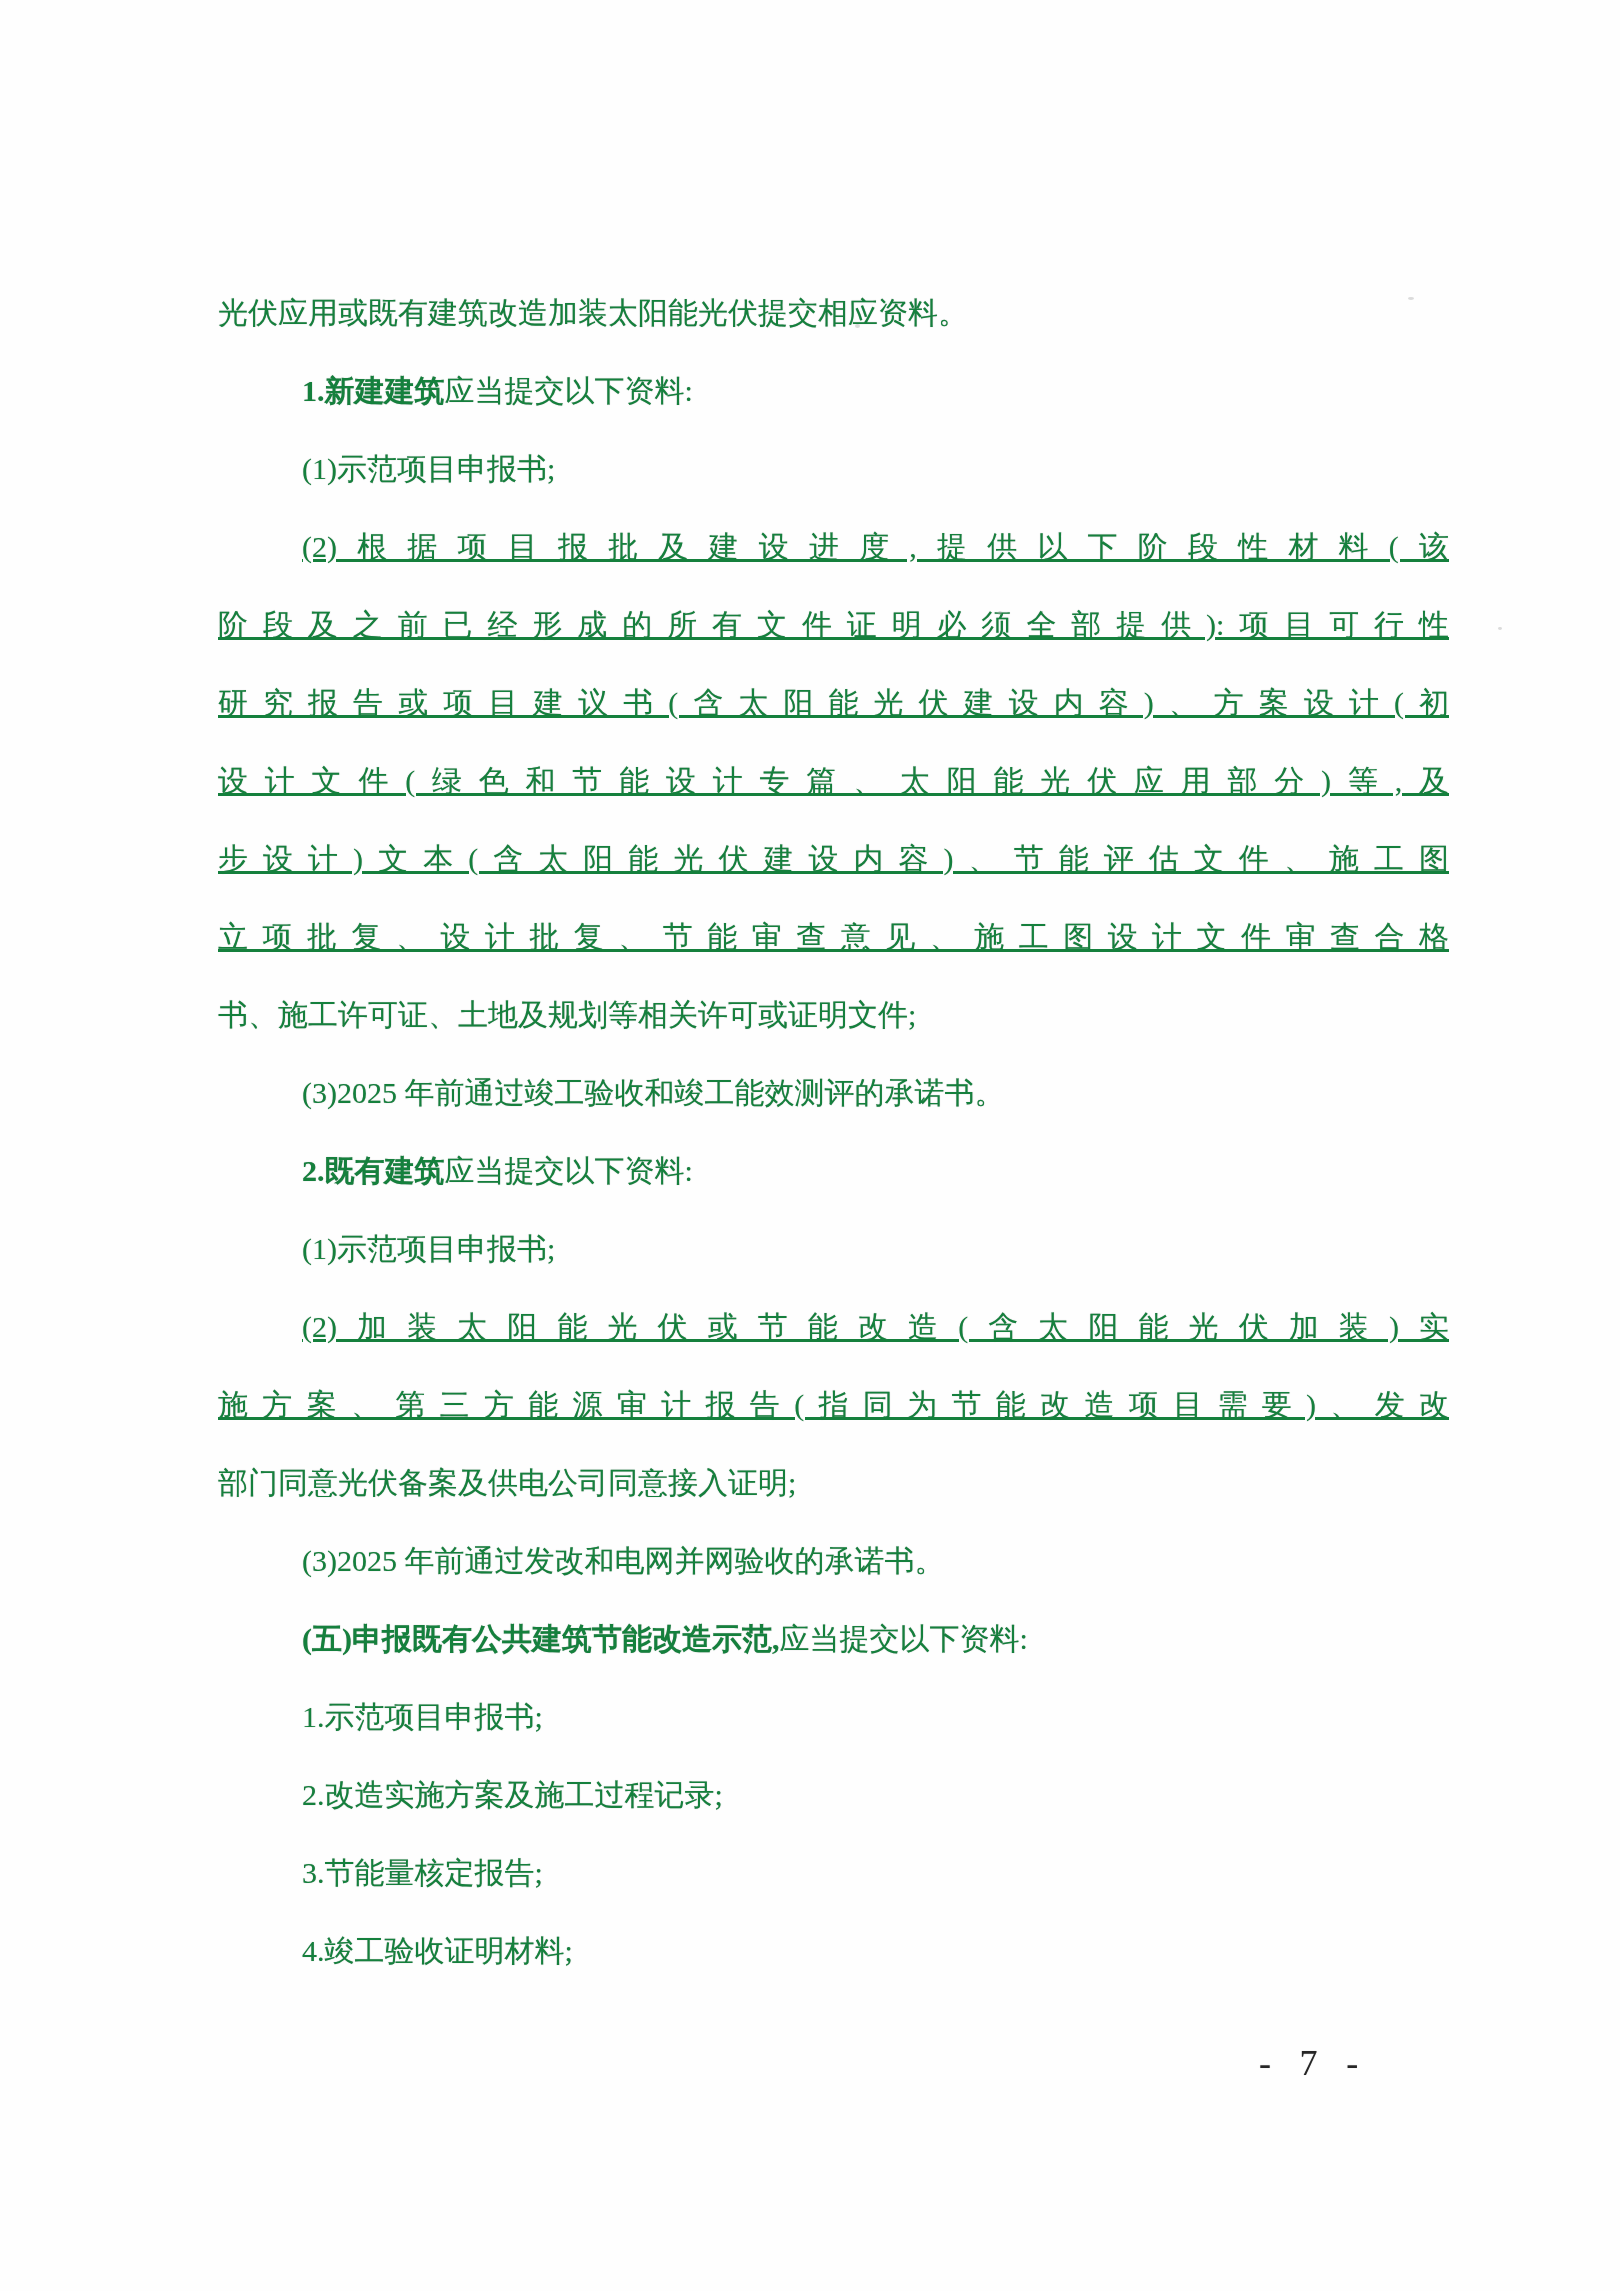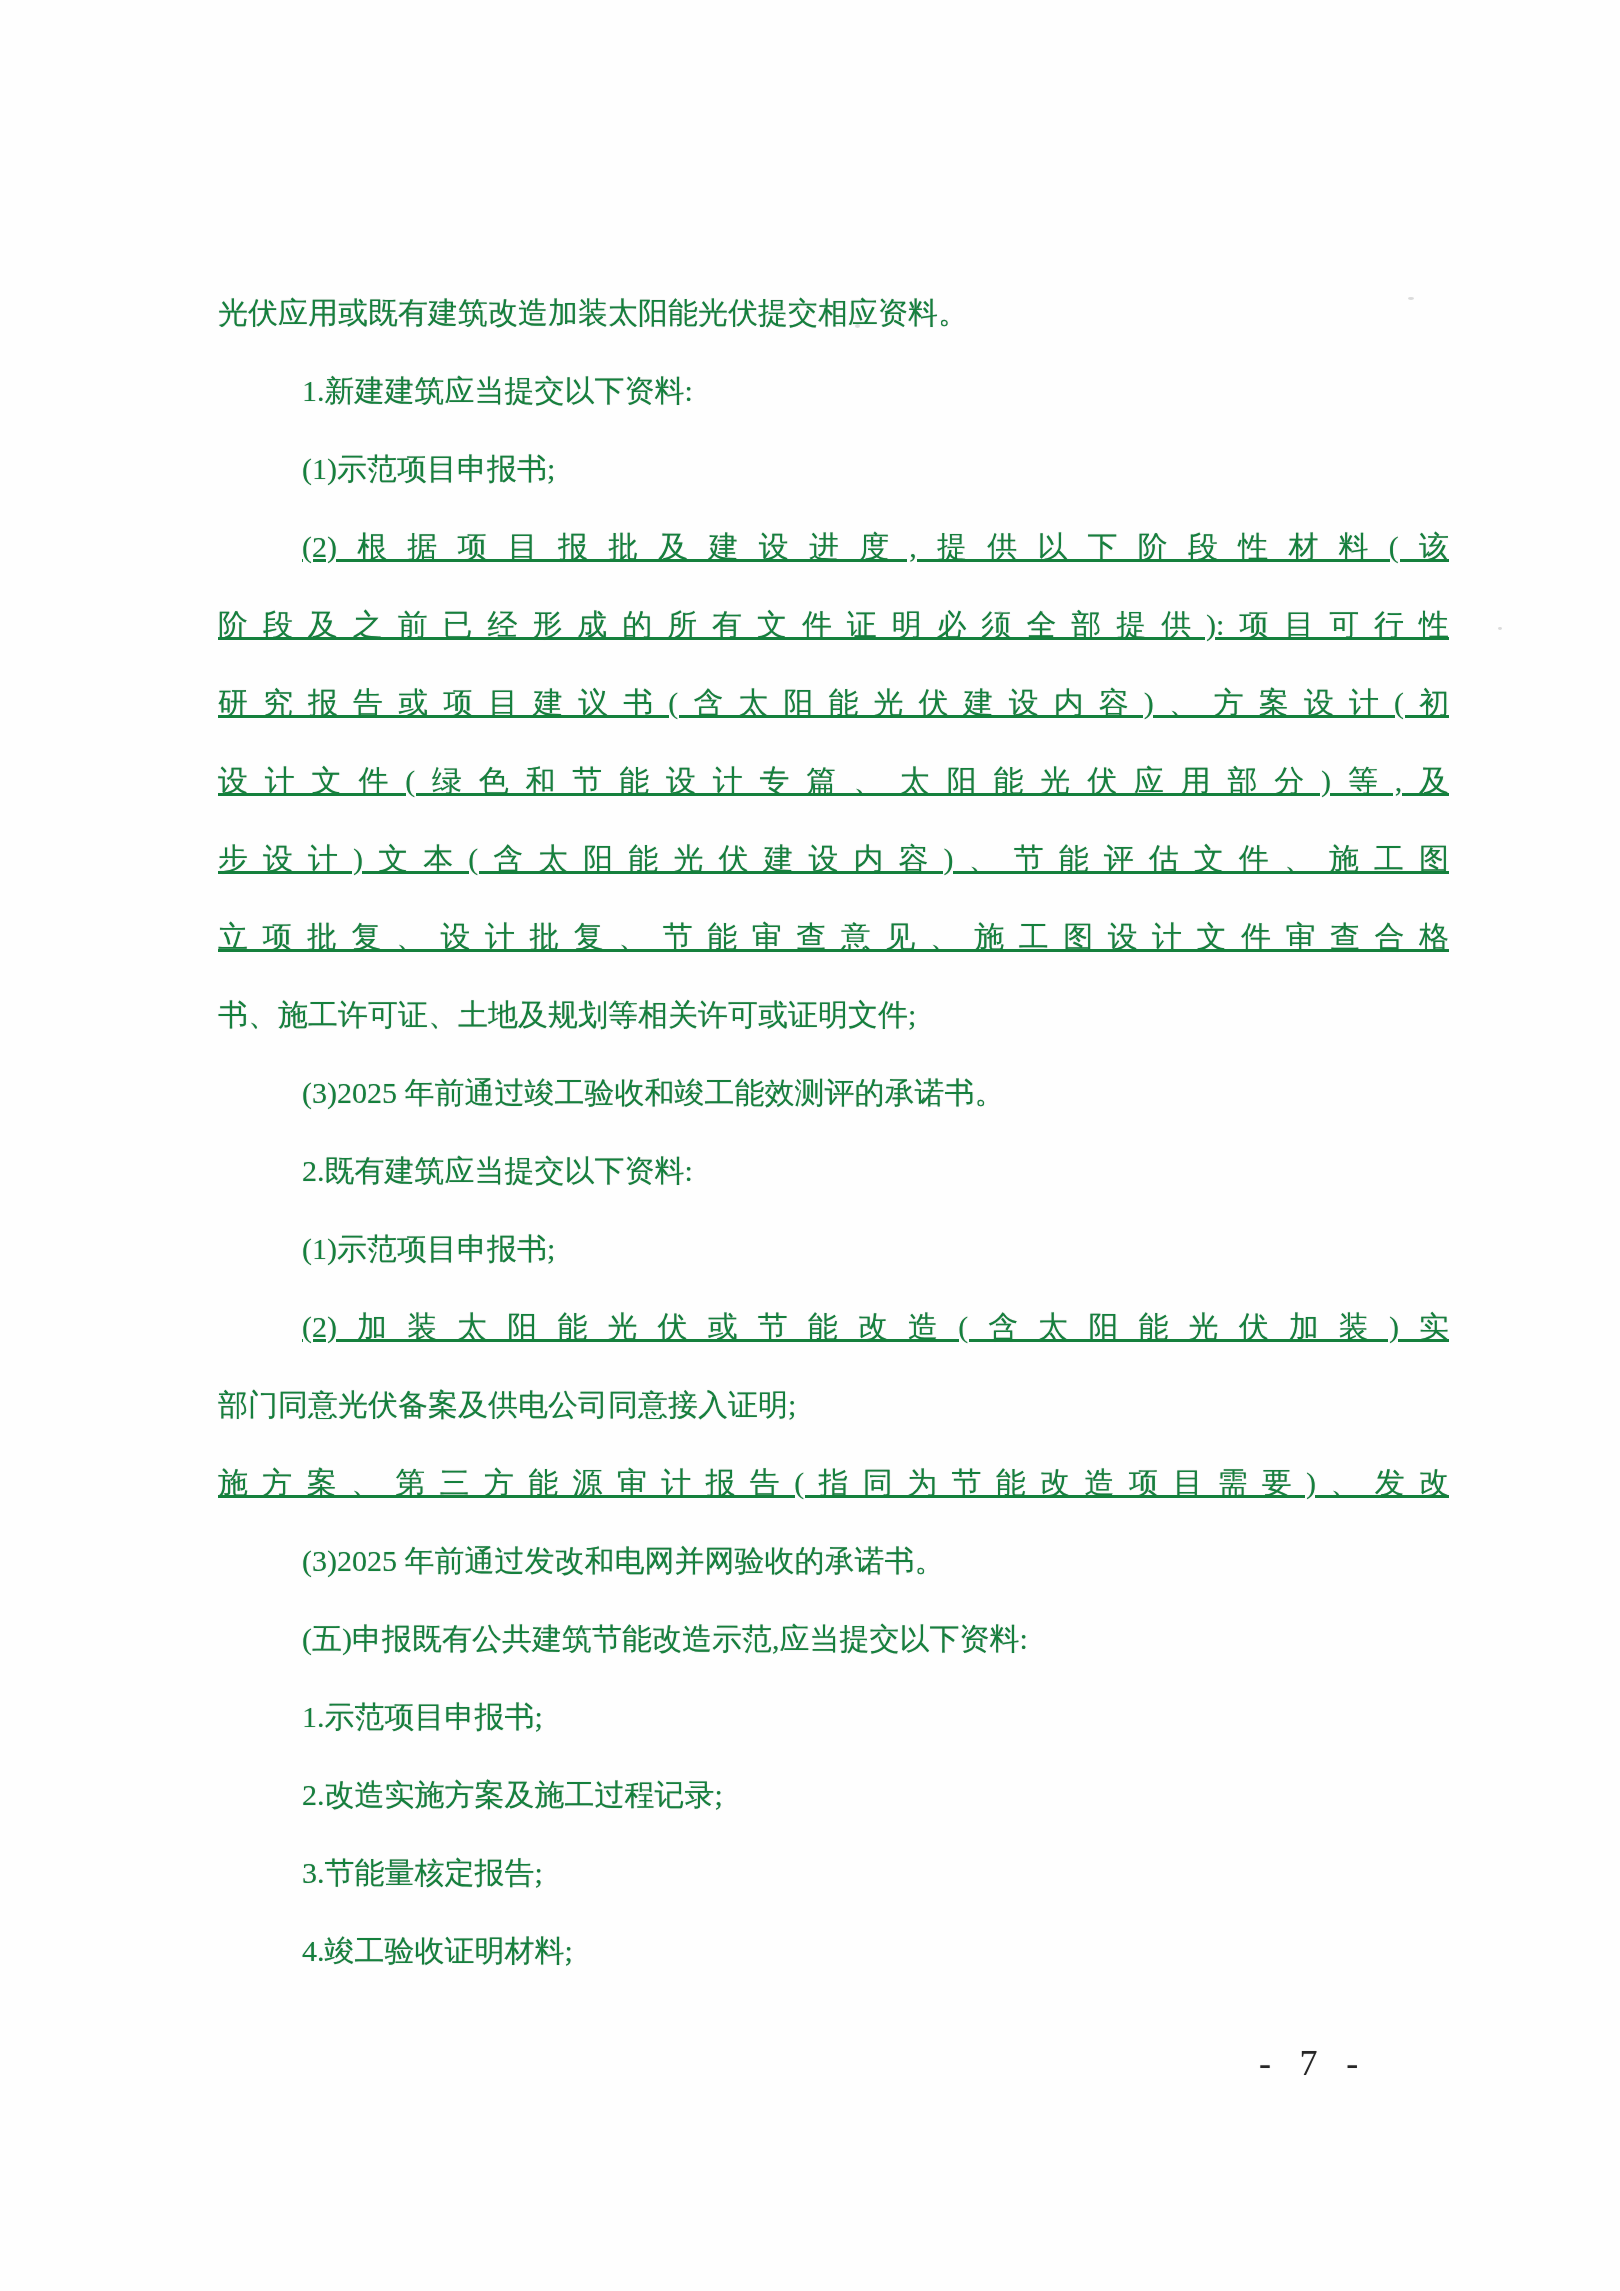--- a/index.html
+++ b/index.html
@@ -28,21 +28,21 @@
     text-shadow: 0 0 1px rgba(40,40,40,0.35);
     white-space: normal;
     overflow: visible;
   }
   .line.indent { text-indent: 84px; }
   .line.just {
     text-align: justify;
     text-align-last: justify;
     text-decoration: underline;
   }
-  .seg-bold { font-weight: 400; }
+  .seg-bold { font-weight: 700; }
   .page-number {
     position: absolute;
     left: 1259px; top: 2042px;
     font-size: 36px;
     line-height: 43px;
     letter-spacing: 9.8px;
     color: #262626;
     text-shadow: 0 0 1px rgba(40,40,40,0.3);
   }
   .scan-artifact {
@@ -68,22 +68,22 @@
       <div class="line just"><span class="seg-regular">阶段及之前已经形成的所有文件证明必须全部提供):项目可行性</span></div>
       <div class="line just"><span class="seg-regular">研究报告或项目建议书(含太阳能光伏建设内容)、方案设计(初</span></div>
       <div class="line just"><span class="seg-regular">设计文件(绿色和节能设计专篇、太阳能光伏应用部分)等,及</span></div>
       <div class="line just"><span class="seg-regular">步设计)文本(含太阳能光伏建设内容)、节能评估文件、施工图</span></div>
       <div class="line just"><span class="seg-regular">立项批复、设计批复、节能审查意见、施工图设计文件审查合格</span></div>
       <div class="line"><span class="seg-regular">书、施工许可证、土地及规划等相关许可或证明文件;</span></div>
       <div class="line indent"><span class="seg-regular">(3)2025 年前通过竣工验收和竣工能效测评的承诺书。</span></div>
       <div class="line indent"><span class="seg-bold">2.既有建筑</span><span class="seg-regular">应当提交以下资料:</span></div>
       <div class="line indent"><span class="seg-regular">(1)示范项目申报书;</span></div>
       <div class="line indent just"><span class="seg-regular">(2)加装太阳能光伏或节能改造(含太阳能光伏加装)实</span></div>
+      <div class="line just"><span class="seg-regular">施方案、第三方能源审计报告(指同为节能改造项目需要)、发改</span></div>
       <div class="line"><span class="seg-regular">部门同意光伏备案及供电公司同意接入证明;</span></div>
-      <div class="line just"><span class="seg-regular">施方案、第三方能源审计报告(指同为节能改造项目需要)、发改</span></div>
       <div class="line indent"><span class="seg-regular">(3)2025 年前通过发改和电网并网验收的承诺书。</span></div>
       <div class="line indent"><span class="seg-bold">(五)申报既有公共建筑节能改造示范,</span><span class="seg-regular">应当提交以下资料:</span></div>
       <div class="line indent"><span class="seg-regular">1.示范项目申报书;</span></div>
       <div class="line indent"><span class="seg-regular">2.改造实施方案及施工过程记录;</span></div>
       <div class="line indent"><span class="seg-regular">3.节能量核定报告;</span></div>
       <div class="line indent"><span class="seg-regular">4.竣工验收证明材料;</span></div>
     </div>
   <div class="page-number">- 7 -</div>
   <div class="scan-artifact artifact-1"></div>
   <div class="scan-artifact artifact-2"></div>

